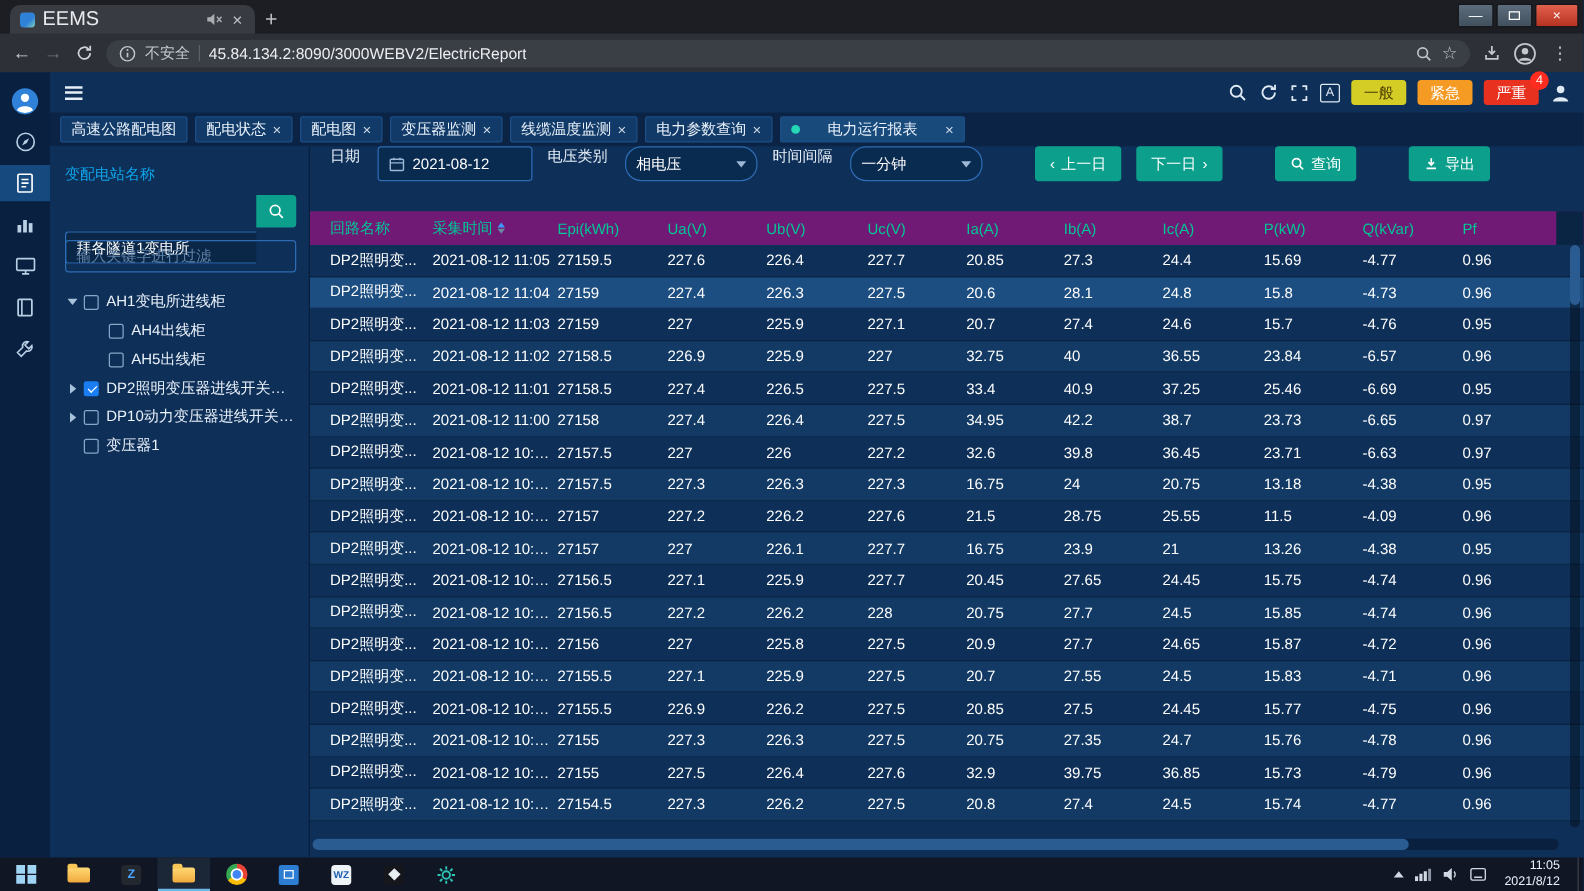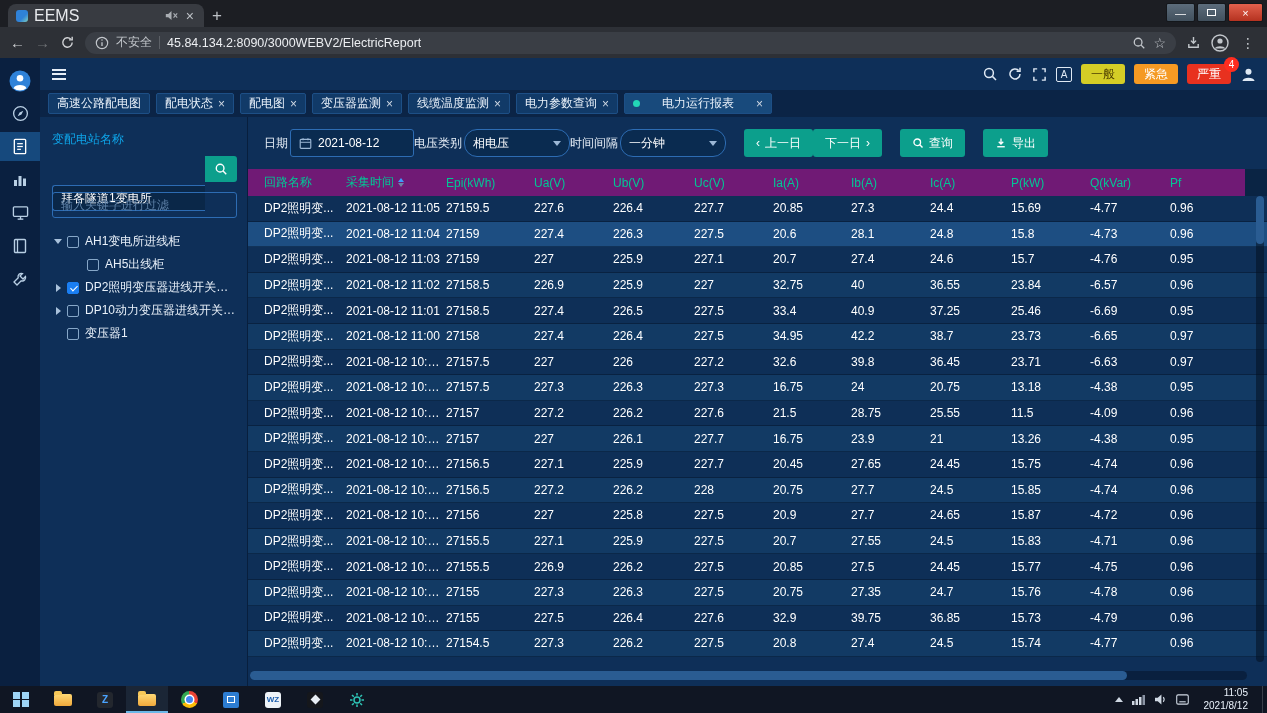--- a/index.html
+++ b/index.html
@@ -68,21 +68,21 @@
   .tree-row.lvl1{padding-left:20px;}
   .arrow{width:12px;height:12px;display:inline-flex;align-items:center;justify-content:center;margin-right:3px;flex:none;}
   .arrow.expanded::before{content:"";border-left:4px solid transparent;border-right:4px solid transparent;border-top:5px solid #a9c2dc;}
   .arrow.collapsed::before{content:"";border-top:4px solid transparent;border-bottom:4px solid transparent;border-left:5px solid #a9c2dc;}
   .cb{width:12px;height:12px;border:1px solid #86a7c8;border-radius:2px;margin-right:6px;flex:none;position:relative;background:transparent;}
   .cb.checked{background:#1a7ef2;border-color:#1a7ef2;}
   .cb.checked::after{content:"";position:absolute;left:3.5px;top:1px;width:3px;height:6px;border:solid #fff;border-width:0 1.5px 1.5px 0;transform:rotate(45deg);}
   .tlabel{overflow:hidden;text-overflow:ellipsis;font-size:12px;}
 
   .main{flex:1;display:flex;flex-direction:column;min-width:0;}
-  .filter-bar{height:52px;display:flex;align-items:center;padding:0 16px;gap:0;flex:none;}
+  .filter-bar{height:52px;display:flex;align-items:flex-start;padding:0 16px;gap:12px;flex:none;}
   .flabel{color:#e6eef7;margin-right:2px;}
   .date-input{display:flex;align-items:center;gap:6px;width:124px;height:28px;border:1px solid #2d6cb3;border-radius:3px;background:#0a2b50;padding:0 8px;cursor:pointer;}
   .sel{display:flex;align-items:center;justify-content:space-between;width:106px;height:28px;border:1px solid #2d6cb3;border-radius:13px;background:#0a2b50;padding:0 8px;cursor:pointer;}
   .chev{border-left:4px solid transparent;border-right:4px solid transparent;border-top:5px solid #9db8d6;}
   .btn{display:inline-flex;align-items:center;gap:5px;height:28px;padding:0 12px;background:#0c9f8c;border:none;border-radius:3px;color:#fff;font-size:12px;cursor:pointer;white-space:nowrap;}
   .gap-lg{width:18px;}
 
   
   .table-wrap{flex:1;position:relative;display:flex;flex-direction:column;min-height:0;}
   .tbl-head,.tr{display:grid;grid-template-columns:82px 100px 88px 79px 81px 79px 78px 79px 81px 79px 80px minmax(60px,1fr);padding-left:16px;align-items:center;}
@@ -338,20 +338,25 @@
                 <line x1="10.4" y1="10.4" x2="14" y2="14" stroke="#fff" stroke-width="1.6"></line>
               </svg>
           </div>
         </div>
         <input class="sb-filter" placeholder="输入关键字进行过滤" style="">
         <div class="tree">
             <div class="tree-row lvl0">
               <span class="arrow expanded"></span>
               <span class="cb"></span>
               <span class="tlabel">AH1变电所进线柜</span>
+            </div>
+            <div class="tree-row lvl1">
+              <span class="arrow none" style="visibility: hidden;"></span>
+              <span class="cb"></span>
+              <span class="tlabel">AH4出线柜</span>
             </div>
             <div class="tree-row lvl1">
               <span class="arrow none" style="visibility: hidden;"></span>
               <span class="cb"></span>
               <span class="tlabel">AH5出线柜</span>
             </div>
             <div class="tree-row lvl0">
               <span class="arrow collapsed"></span>
               <span class="cb checked"></span>
               <span class="tlabel">DP2照明变压器进线开关及控制室</span>

